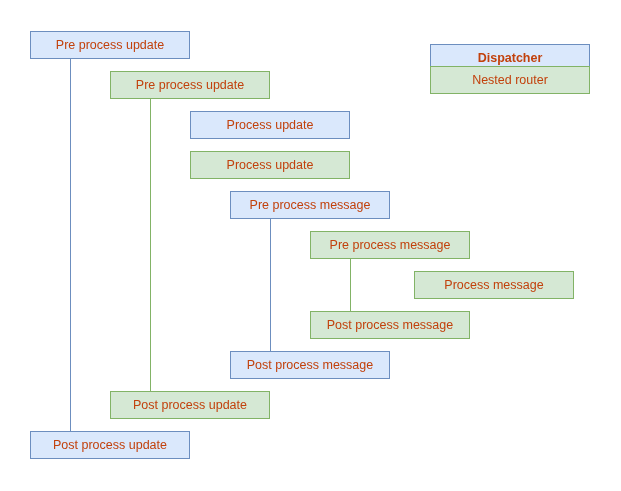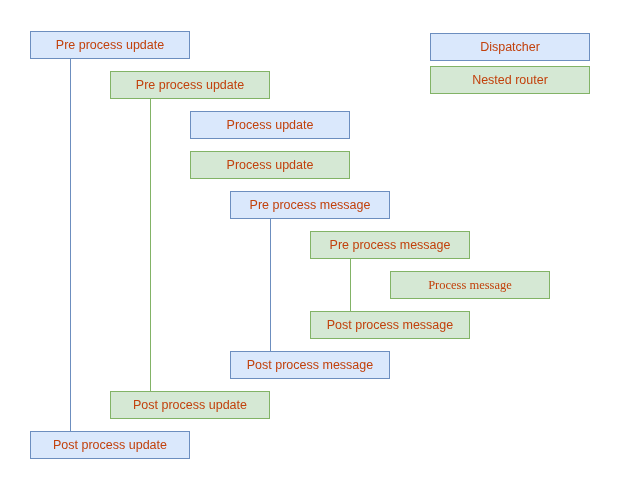--- a/index.html
+++ b/index.html
@@ -57,22 +57,22 @@
   <div class="connector green" style="left:150px; top:99px;  height:292px;"></div>
   <div class="connector blue" style="left:270px; top:219px; height:132px;"></div>
   <div class="connector green" style="left:350px; top:259px; height:52px;"></div>
 
   <div class="node blue" style="left:30px;  top:31px;">Pre process update</div>
   <div class="node green" style="left:110px; top:71px;">Pre process update</div>
   <div class="node blue" style="left:190px; top:111px;">Process update</div>
   <div class="node green" style="left:190px; top:151px;">Process update</div>
   <div class="node blue" style="left:230px; top:191px;">Pre process message</div>
   <div class="node green" style="left:310px; top:231px;">Pre process message</div>
-  <div class="node green" style="left:390px; top:271px;font-family:Liberation Serif, serif;">Process message</div>
+  <div class="node green" style="left:414px; top:271px;">Process message</div>
   <div class="node green" style="left:310px; top:311px;">Post process message</div>
   <div class="node blue" style="left:230px; top:351px;">Post process message</div>
   <div class="node green" style="left:110px; top:391px;">Post process update</div>
   <div class="node blue" style="left:30px;  top:431px;">Post process update</div>
 
-  <div class="node blue" style="left:430px; top:33px;">Dispatcher</div>
+  <div class="node blue" style="left:430px; top:44px;font-weight:bold;">Dispatcher</div>
   <div class="node green" style="left:430px; top:66px;">Nested router</div>
 
 </div>
 
 </body></html>

